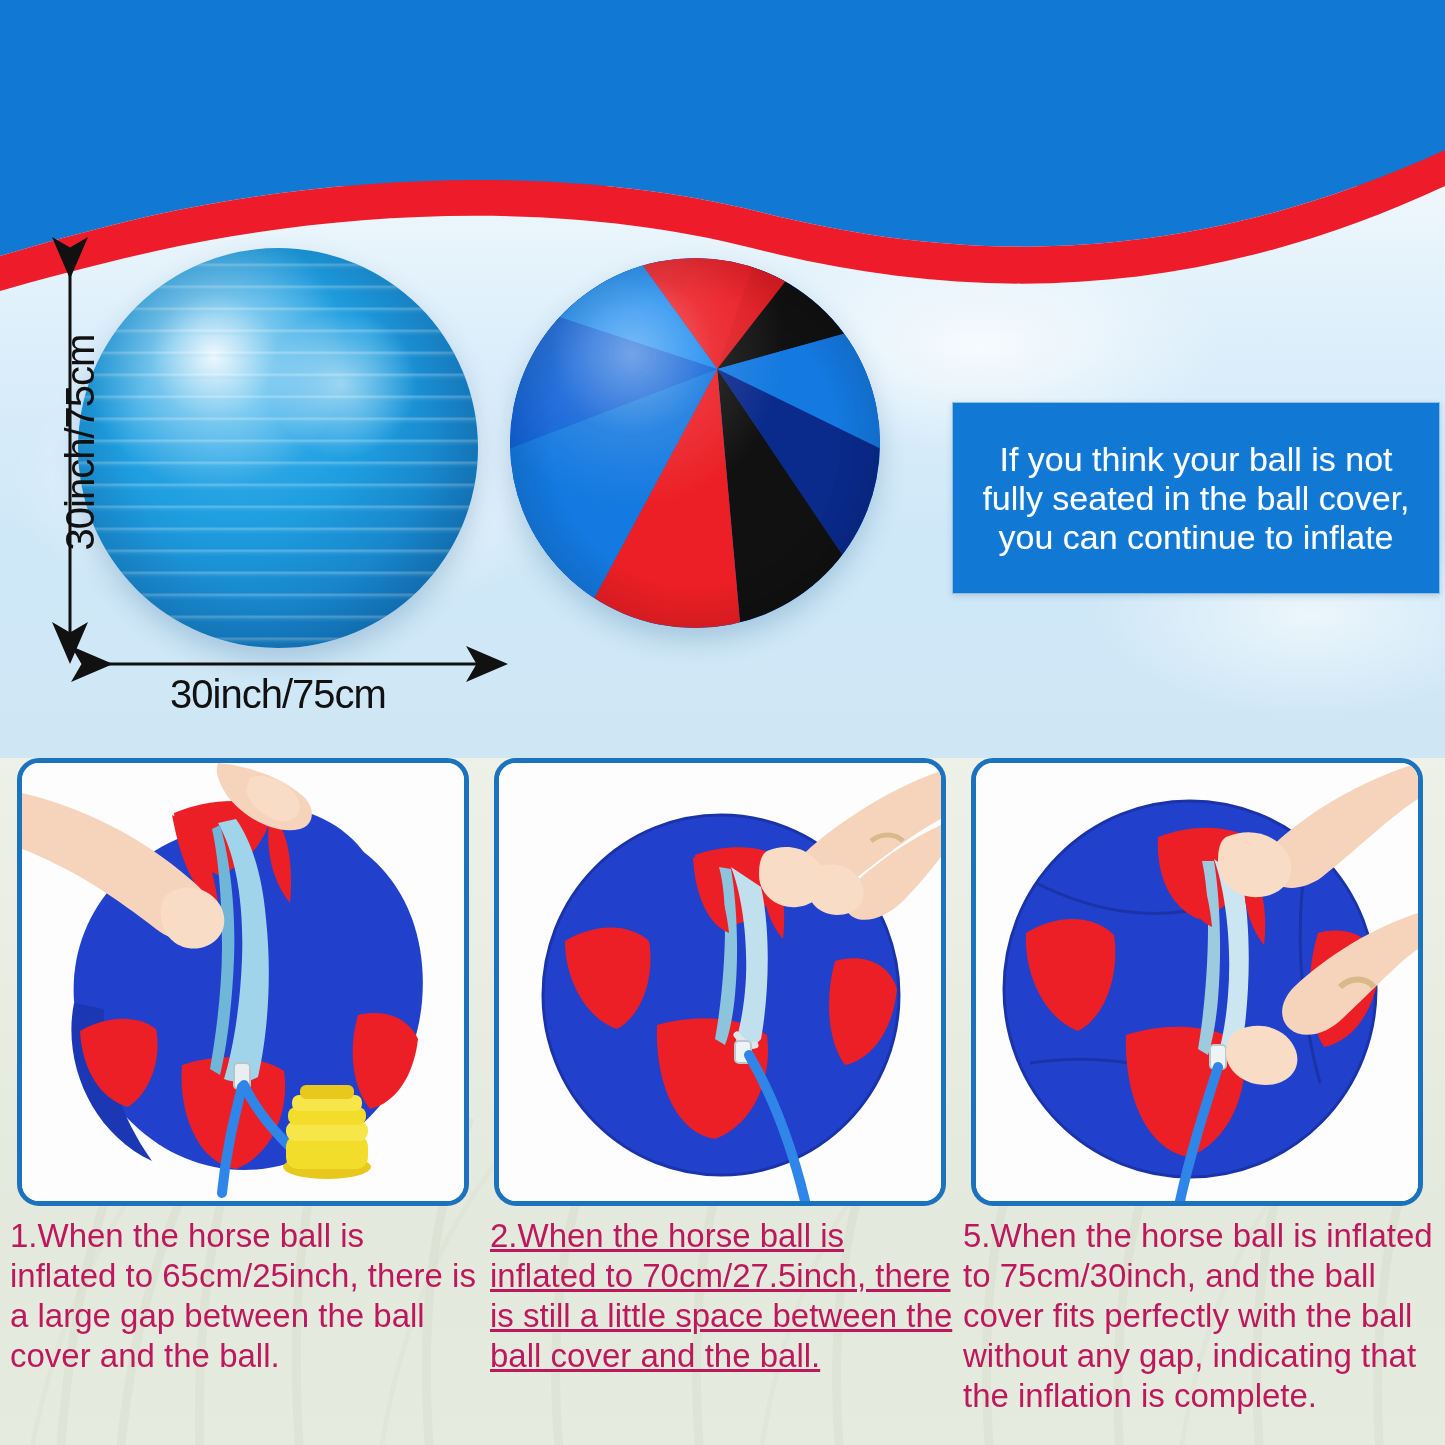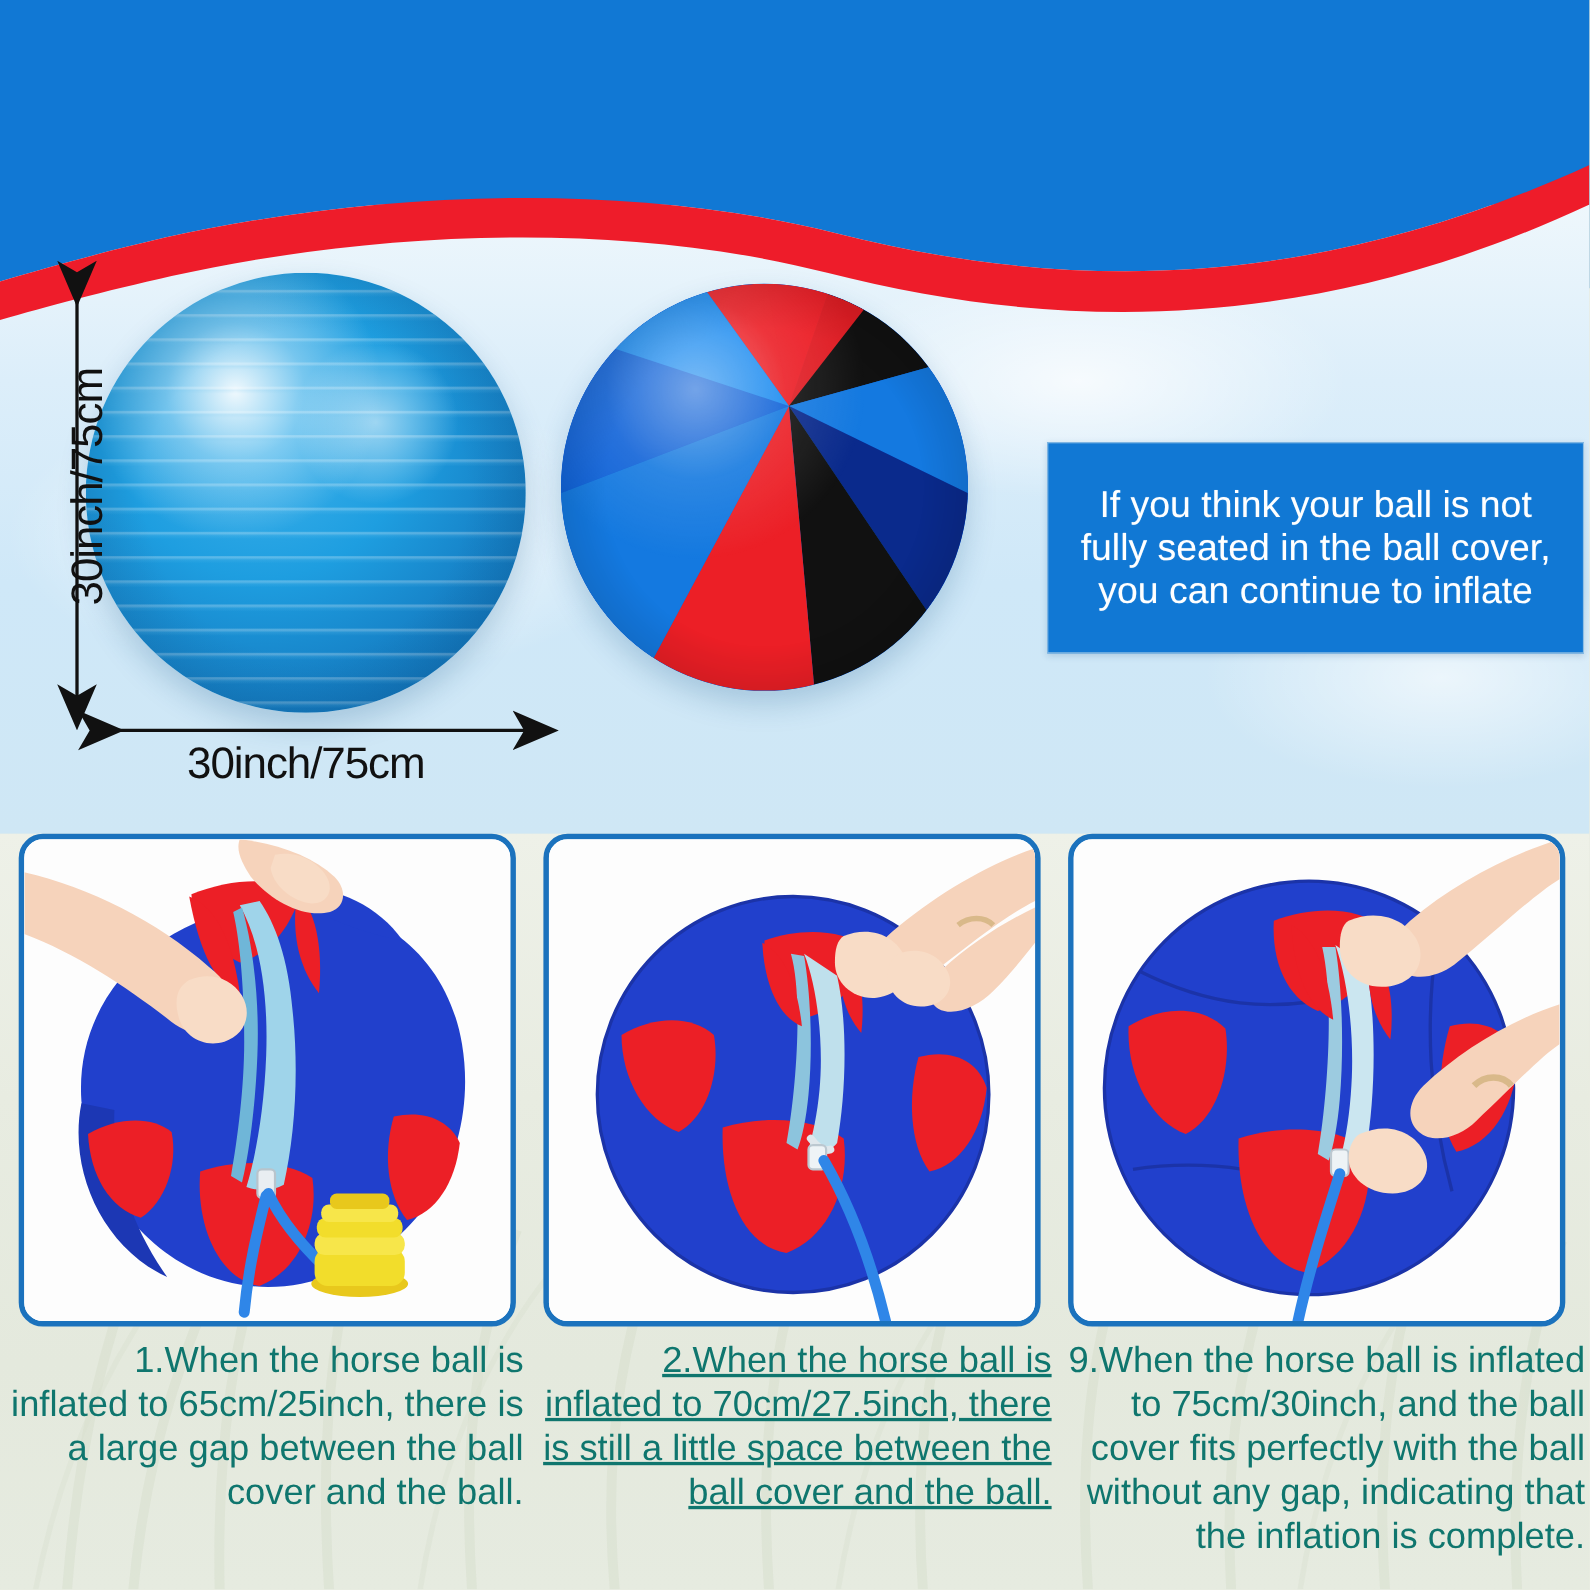--- a/index.html
+++ b/index.html
@@ -128,21 +128,21 @@
   }
   .p1{left:17px;}
   .p2{left:494px;}
   .p3{left:971px;}
   .photo{position:absolute;inset:0;overflow:hidden;background:#fdfdfd;}
 
   
   .captions{position:absolute;left:0;top:1216px;width:1445px;height:229px;z-index:5;}
   .caption{
     position:absolute;top:0;width:466px;
-    text-align:right;color:#0f766e;
+    text-align:left;color:#be185d;
     font-size:33px;line-height:40px;
   }
   .c1{left:10px;}
   .c2{left:490px;text-decoration:underline;}
   .c3{left:963px;width:478px;}
 </style>
 </head>
 <body>
 
 <div id="page">
@@ -361,16 +361,16 @@
 
           <path d="M364,224 C374,214 390,214 398,224" stroke="#d9b98a" stroke-width="6" fill="none"></path>
         </svg>
       </div>
     </div>
   </div>
 
   <div class="captions">
     <div class="caption c1">1.When the horse ball is inflated to 65cm/25inch, there is a large gap between the ball cover and the ball.</div>
     <div class="caption c2">2.When the horse ball is inflated to 70cm/27.5inch, there is still a little space between the ball cover and the ball.</div>
-    <div class="caption c3">9.When the horse ball is inflated to 75cm/30inch, and the ball cover fits perfectly with the ball without any gap, indicating that the inflation is complete.</div>
+    <div class="caption c3">5.When the horse ball is inflated to 75cm/30inch, and the ball cover fits perfectly with the ball without any gap, indicating that the inflation is complete.</div>
   </div>
 
 </div>
 
 </body></html>

